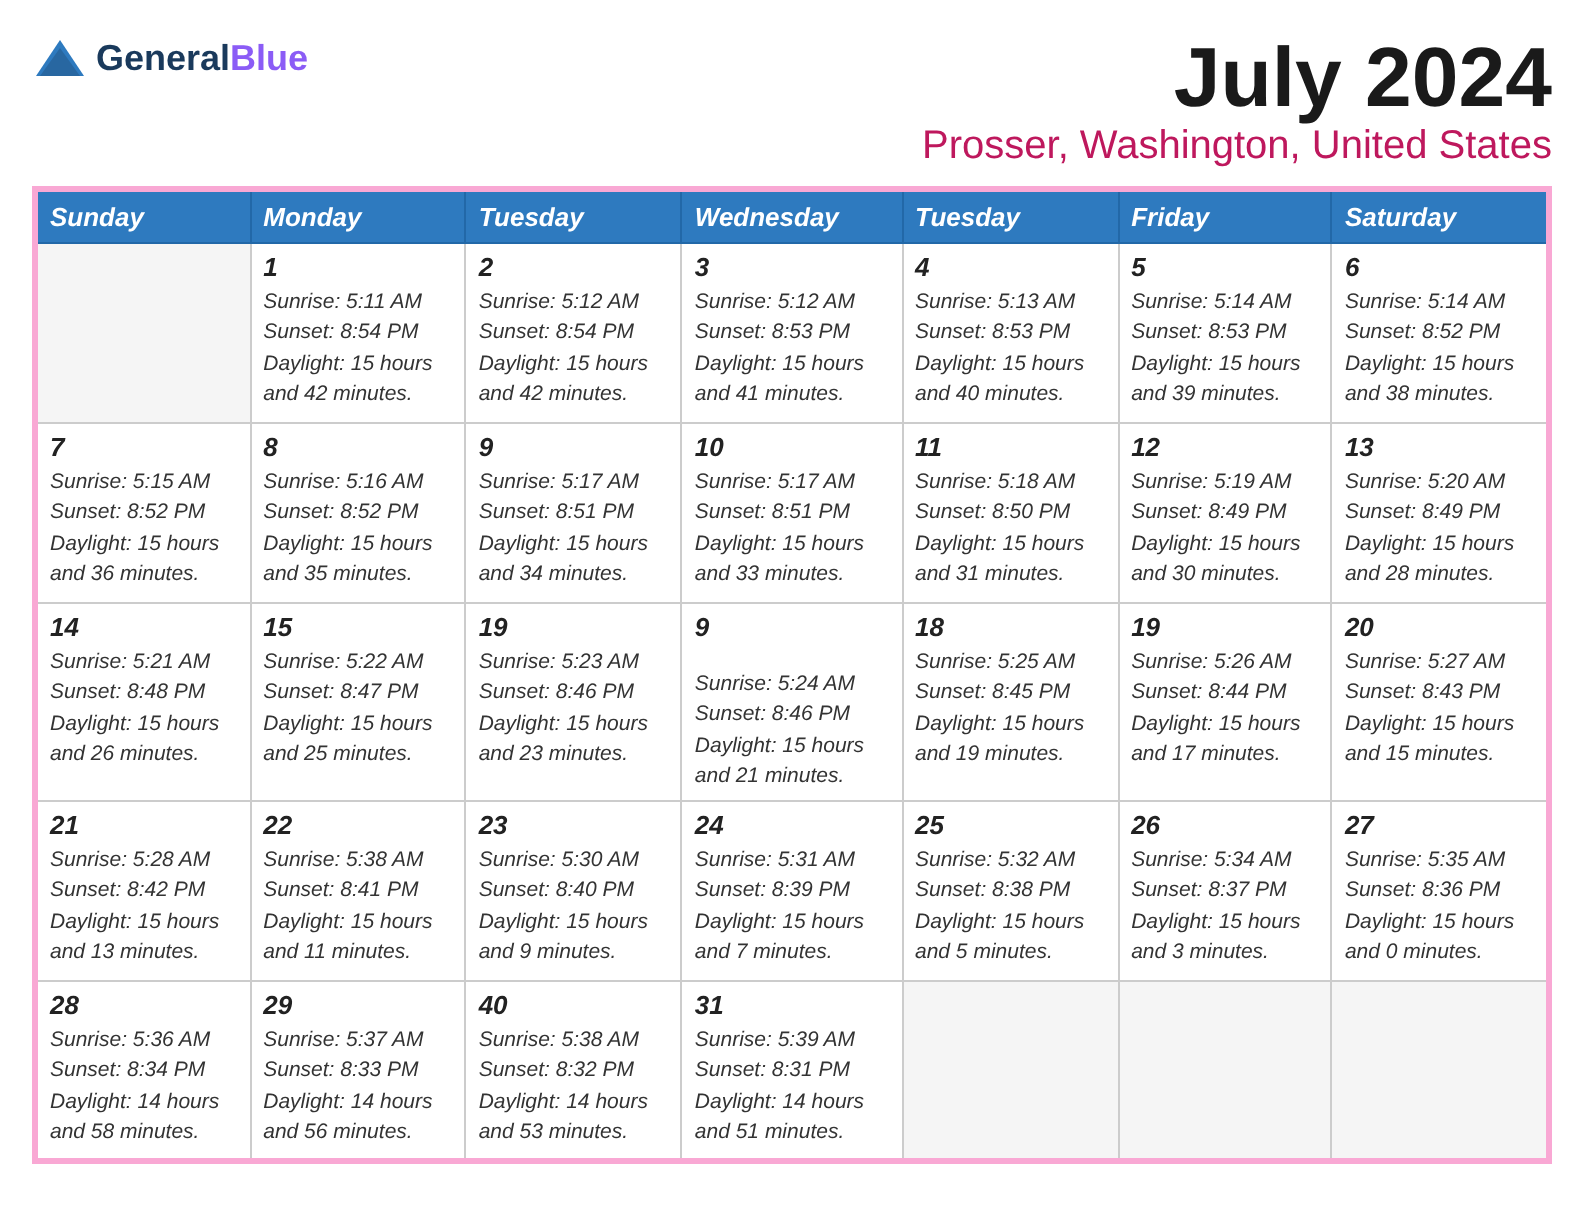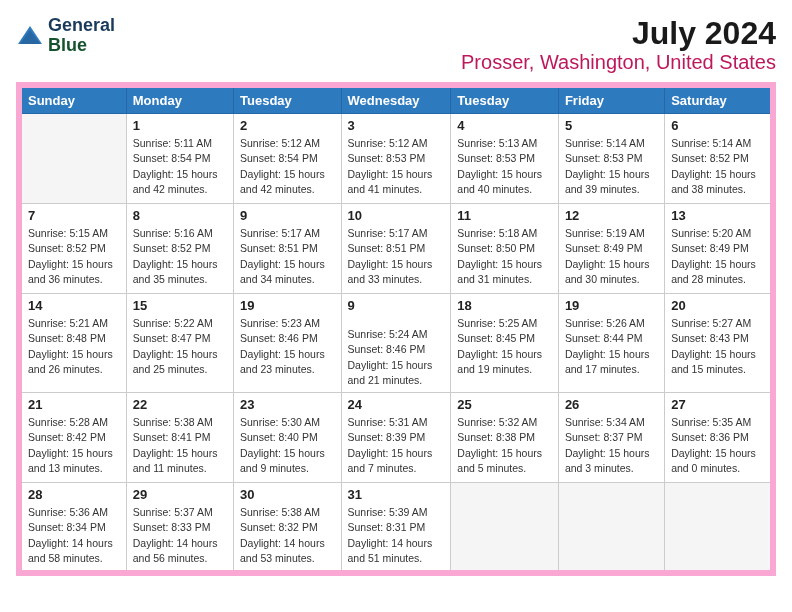--- a/index.html
+++ b/index.html
@@ -15,55 +15,56 @@
       justify-content: space-between;
       align-items: flex-start;
       margin-bottom: 8px;
     }
     .logo {
       display: flex;
       align-items: center;
     }
     .logo-text {
       display: flex;
-      flex-direction: column;
+      flex-direction: row;
       line-height: 1.1;
     }
     .logo-general {
       font-size: 18px;
       font-weight: bold;
       color: #1a3a5c;
     }
     .logo-blue {
       font-size: 18px;
       font-weight: bold;
-      color: #14532d;
+      color: #8b5cf6;
     }
     .logo-icon {
       width: 28px;
       height: 28px;
       margin-right: 4px;
     }
     .title-section {
       text-align: right;
     }
     .month-title {
-      font-size: 32px;
+      font-size: 42px;
       font-weight: bold;
       color: #1a1a1a;
       line-height: 1.1;
     }
     .location {
       font-size: 20px;
       color: #be185d;
     }
     .calendar {
       width: 100%;
       border-collapse: collapse;
-      border: 6px solid #f9a8d4;
+      border: 3px solid #f9a8d4;
+      font-style: italic;
     }
     .calendar th {
       background-color: #2e7abf;
       color: #fff;
       font-size: 13px;
       font-weight: bold;
       padding: 5px 6px;
       text-align: left;
       border: 1px solid #2268a8;
     }
@@ -332,21 +333,21 @@
 and 58 minutes.</div>
         </td>
         <td>
           <span class="day-num">29</span>
           <div class="day-info" style="white-space: pre-line;">Sunrise: 5:37 AM
 Sunset: 8:33 PM
 Daylight: 14 hours
 and 56 minutes.</div>
         </td>
         <td>
-          <span class="day-num">30</span>
+          <span class="day-num">40</span>
           <div class="day-info" style="white-space: pre-line;">Sunrise: 5:38 AM
 Sunset: 8:32 PM
 Daylight: 14 hours
 and 53 minutes.</div>
         </td>
         <td>
           <span class="day-num">31</span>
           <div class="day-info" style="white-space: pre-line;">Sunrise: 5:39 AM
 Sunset: 8:31 PM
 Daylight: 14 hours

